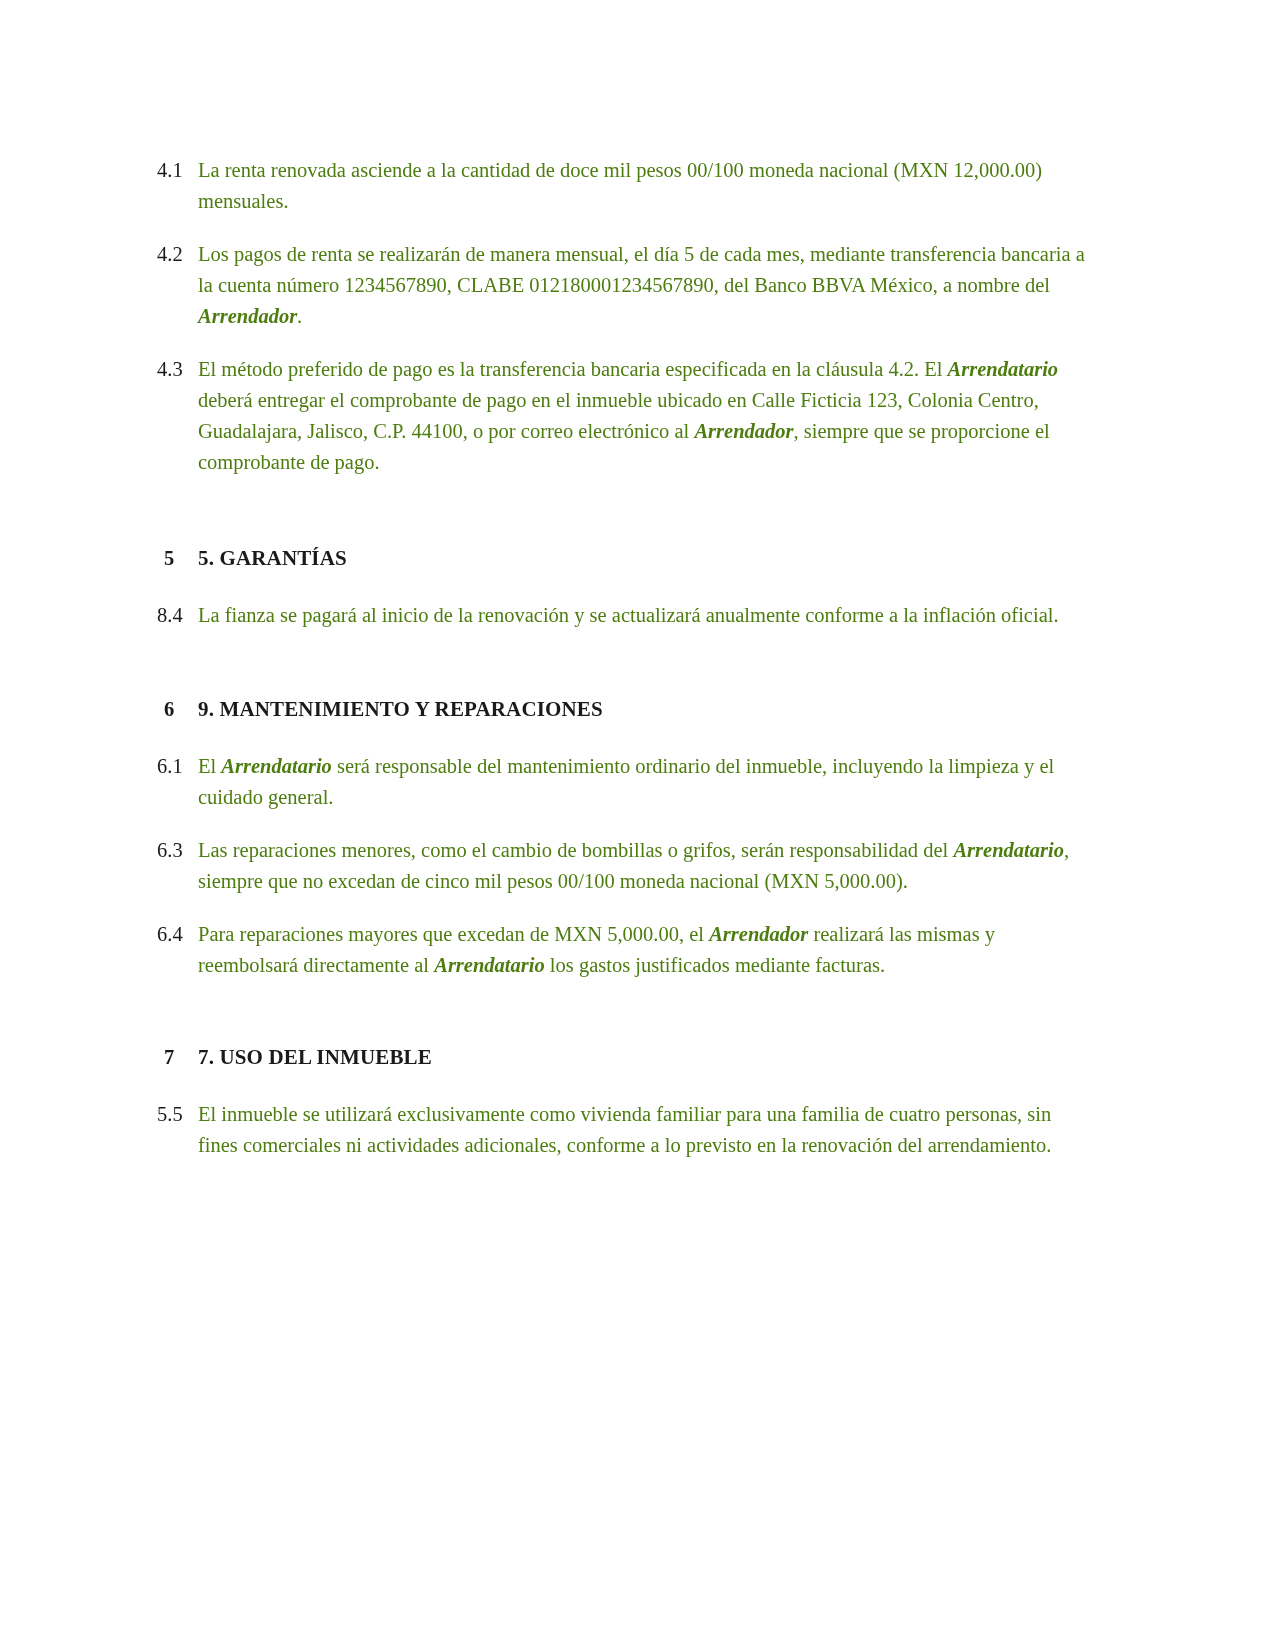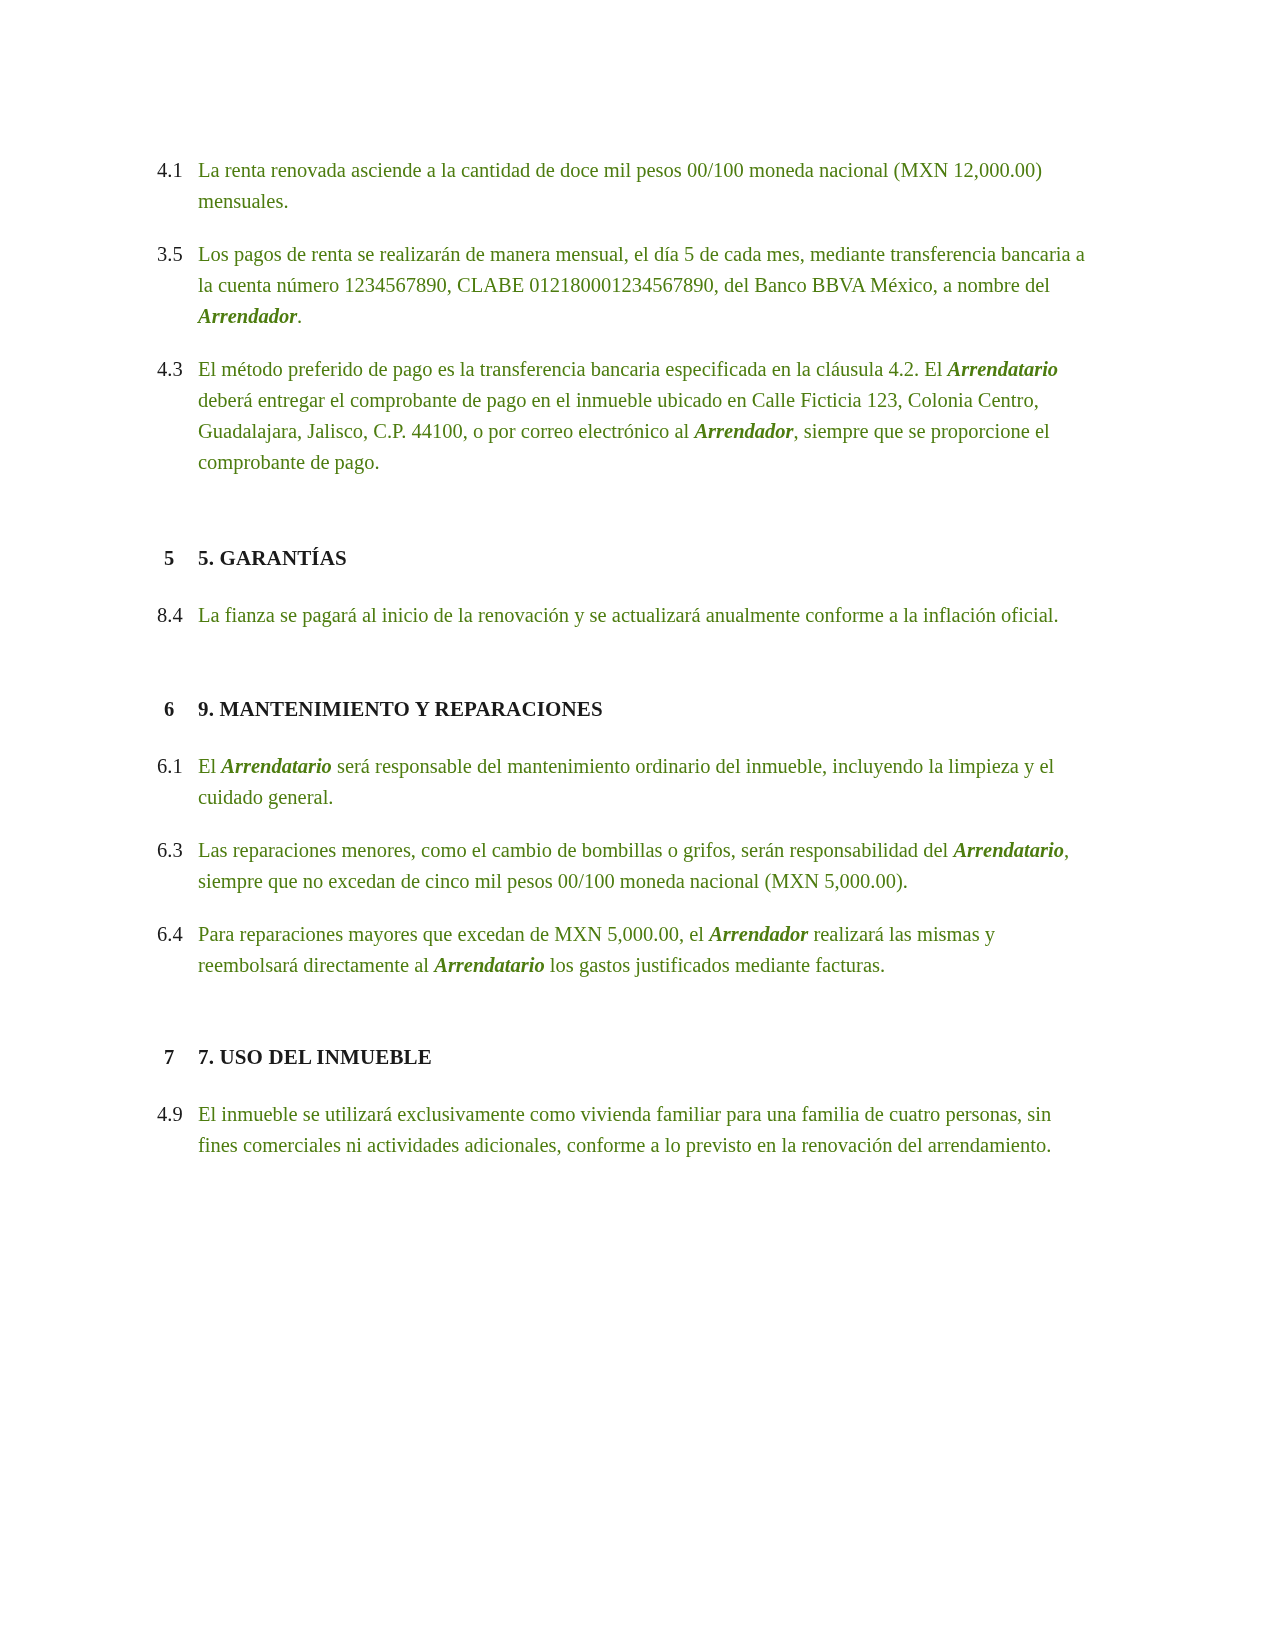--- a/index.html
+++ b/index.html
@@ -88,21 +88,21 @@
 <body>
 
 <div class="page">
   <div class="content" id="doc-body">
 
   <div class="clause">
         <div class="clause-num">4.1</div>
         <div class="clause-body">La renta renovada asciende a la cantidad de doce mil pesos 00/100 moneda nacional (MXN 12,000.00) mensuales.</div>
       </div>
       <div class="clause">
-        <div class="clause-num">3.5</div>
+        <div class="clause-num">4.2</div>
         <div class="clause-body">Los pagos de renta se realizarán de manera mensual, el día 5 de cada mes, mediante transferencia bancaria a la cuenta número 1234567890, CLABE 012180001234567890, del Banco BBVA México, a nombre del <b>Arrendador</b>.</div>
       </div>
       <div class="clause">
         <div class="clause-num">4.3</div>
         <div class="clause-body">El método preferido de pago es la transferencia bancaria especificada en la cláusula 4.2. El <b>Arrendatario</b> deberá entregar el comprobante de pago en el inmueble ubicado en Calle Ficticia 123, Colonia Centro, Guadalajara, Jalisco, C.P. 44100, o por correo electrónico al <b>Arrendador</b>, siempre que se proporcione el comprobante de pago.</div>
       </div>
       <div class="section-heading gap-before-5">
         <div class="sec-num">5</div>
         <div class="sec-title">5. GARANTÍAS</div>
       </div>
@@ -124,17 +124,17 @@
       </div>
       <div class="clause">
         <div class="clause-num">6.4</div>
         <div class="clause-body">Para reparaciones mayores que excedan de MXN 5,000.00, el <b>Arrendador</b> realizará las mismas y reembolsará directamente al <b>Arrendatario</b> los gastos justificados mediante facturas.</div>
       </div>
       <div class="section-heading gap-before-7">
         <div class="sec-num">7</div>
         <div class="sec-title">7. USO DEL INMUEBLE</div>
       </div>
       <div class="clause">
-        <div class="clause-num">4.9</div>
+        <div class="clause-num">5.5</div>
         <div class="clause-body">El inmueble se utilizará exclusivamente como vivienda familiar para una familia de cuatro personas, sin fines comerciales ni actividades adicionales, conforme a lo previsto en la renovación del arrendamiento.</div>
       </div>
     </div>
 </div>
 
 </body></html>

